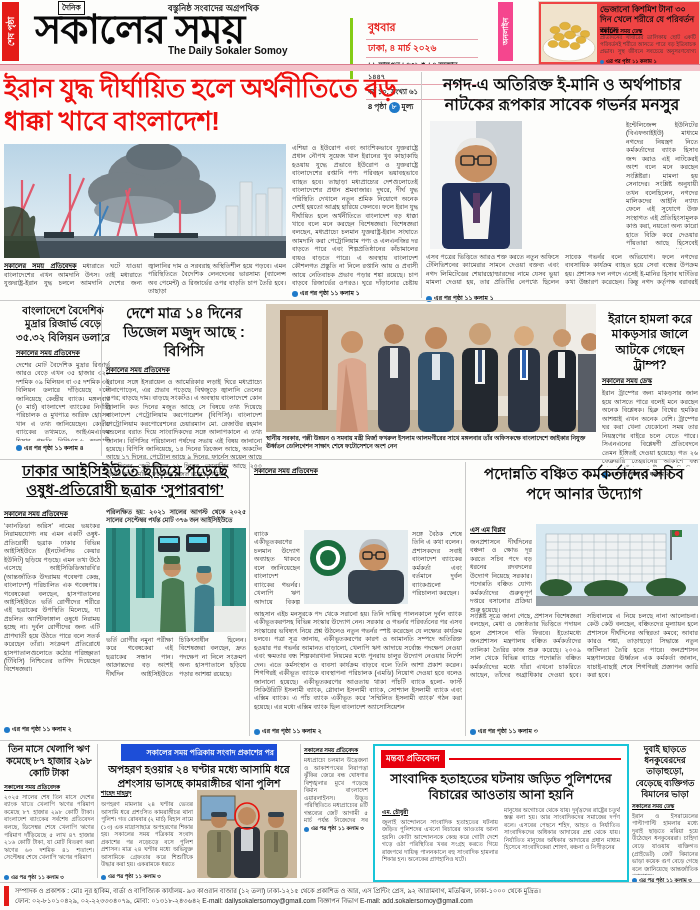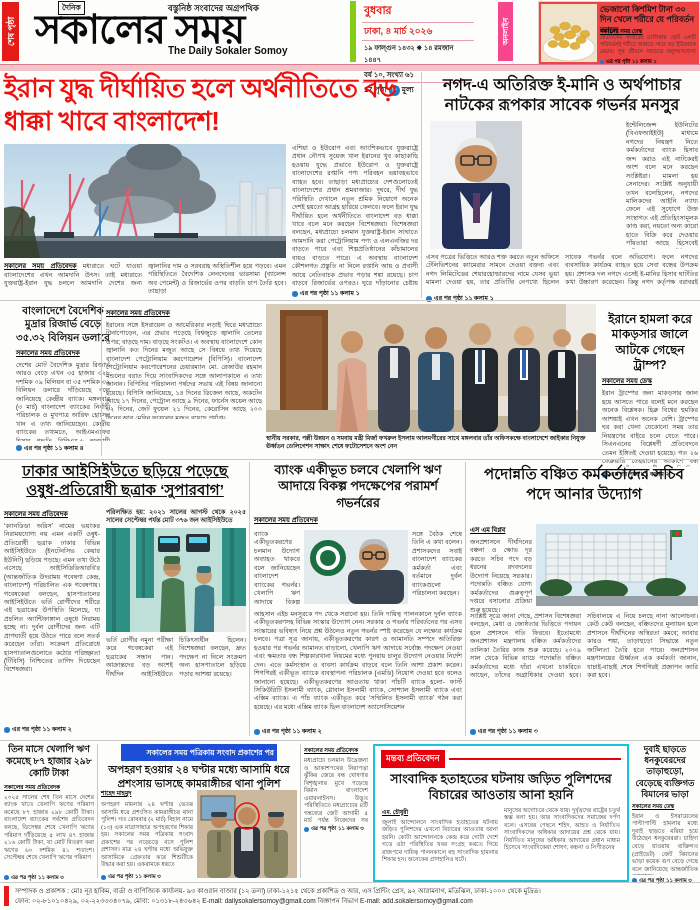--- a/index.html
+++ b/index.html
@@ -35,27 +35,27 @@
 
 <div class="page">
 
   <div class="abs" style="left:0;top:0;width:700px;height:64px;">
     <div class="abs m-strip" style="left:2px;top:2px;width:17px;height:59px;background:#e41b17;">শেষ পৃষ্ঠা</div>
     <div class="abs" style="left:58px;top:1px;border:1px solid #111;font-size:7.5px;font-weight:bold;padding:0 3px;">দৈনিক</div>
     <div class="abs" style="left:168px;top:2px;font-size:8.5px;font-weight:bold;color:#222;">বস্তুনিষ্ঠ সংবাদের অগ্রপথিক</div>
     <div class="abs" style="left:23px;top:8px;width:320px;font-size:40px;line-height:1.05;font-weight:900;color:#0a0a0a;letter-spacing:-1px;margin-left:12px;">সকালের সময়</div>
     <div class="abs" style="left:168px;top:45px;font-size:10px;font-weight:bold;color:#111;">The Daily Sokaler Somoy</div>
 
-    <div class="abs" style="left:350px;top:1px;width:112px;height:61px;border-left:6px solid #84cc16;padding-left:6px;">
+    <div class="abs" style="left:350px;top:18px;width:112px;height:61px;border-left:3px solid #84cc16;padding-left:13px;">
       <div class="inforow" style="border-top:none;color:#e41b17;font-weight:bold;font-size:11px;">বুধবার</div>
       <div class="inforow" style="color:#e41b17;font-weight:bold;font-size:9px;">ঢাকা, ৪ মার্চ ২০২৬</div>
       <div class="inforow" style="font-size:6.6px;font-weight:bold;color:#222;">১৯ ফাল্গুন ১৪৩২ ✸ ১৪ রমজান ১৪৪৭</div>
       <div class="inforow" style="font-size:7px;font-weight:bold;color:#222;">বর্ষ ১০, সংখ্যা ৬১</div>
       <div class="inforow" style="font-size:7.5px;font-weight:bold;">
-        <span>17 পৃষ্ঠা</span>
+        <span>8 পৃষ্ঠা</span>
         <span class="badge8">৮</span>
         <span>মূল্য</span>
       </div>
     </div>
 
     <div class="abs m-strip" style="left:498px;top:2px;width:15px;height:59px;background:#f5468e;font-size:7.5px;">অনলাইন</div>
 
     <div class="abs" style="left:538px;top:1px;width:160px;height:62px;border:1px solid #e0d6c8;background:#ef4444;overflow:hidden;">
       <span class="photo abs" style="left:2px;top:2px;width:56px;height:58px;">
         <svg width="56" height="58" viewBox="0 0 56 58">
@@ -179,20 +179,21 @@
     <div class="byline" style="margin-top:3px;">সকালের সময় প্রতিবেদক</div>
     <div class="b6 jt" style="height:80px;">দেশের মোট বৈদেশিক মুদ্রার রিজার্ভ আরও বেড়ে এখন ৩৫ হাজার ৩২৮ দশমিক ০৯ মিলিয়ন বা ৩৫ দশমিক ৩২ বিলিয়ন ডলারে দাঁড়িয়েছে বলে জানিয়েছে কেন্দ্রীয় ব্যাংক। মঙ্গলবার (৩ মার্চ) বাংলাদেশ ব্যাংকের নির্বাহী পরিচালক ও মুখপাত্র আরিফ হোসেন খান এ তথ্য জানিয়েছেন। কেন্দ্রীয় ব্যাংকের তথ্যমতে, আইএমএফের হিসাব পদ্ধতি বিপিএম-৬ অনুযায়ী রিজার্ভ এখন ৩০ বিলিয়ন ডলারের ওপরে রয়েছে।</div>
     <div class="cont">
       <span class="dot"></span>
       <span>এর পর পৃষ্ঠা ১১ কলাম ৪</span>
     </div>
   </div>
   <div class="vline" style="left:101px;top:304px;height:152px;"></div>
 
   <div class="abs" style="left:106px;top:304px;width:156px;height:152px;">
+    <div class="hl" style="font-size:14.5px;line-height:1.3;">দেশে মাত্র ১৪ দিনের ডিজেল মজুদ আছে : বিপিসি</div>
     <div class="byline" style="margin-top:3px;">সকালের সময় প্রতিবেদক</div>
     <div class="b6 jt" style="height:98px;">ইরানের সঙ্গে ইসরায়েল ও আমেরিকার লড়াই ঘিরে মধ্যপ্রাচ্যে টানাপোড়েন, এর প্রভাব পড়েছে বিশ্বজুড়ে জ্বালানি তেলের ওপর; বাড়ছে দাম। বাড়ছে সংকটও। এ অবস্থায় বাংলাদেশে কোন জ্বালানি কত দিনের মজুত আছে সে বিষয়ে তথ্য দিয়েছে বাংলাদেশ পেট্রোলিয়াম করপোরেশন (বিপিসি)। বাংলাদেশ পেট্রোলিয়াম করপোরেশনের চেয়ারম্যান মো. রেজাউর রহমান মন্ডলের বরাত দিয়ে সাংবাদিকদের সঙ্গে আলাপকালে এ তথ্য জানান। বিপিসির পরিচালনা পর্ষদের সভায় এই বিষয় জানানো হয়েছে। বিপিসি জানিয়েছে, ১৪ দিনের ডিজেল আছে, অকটেন আছে ১৭ দিনের, পেট্রোল আছে ৯ দিনের, ফার্নেস অয়েল আছে ৩২ দিনের, জেট ফুয়েল ২১ দিনের, কেরোসিন আছে ২০০ দিনের আর মেরিন ফুয়েলের মজুত রয়েছে পর্যাপ্ত।</div>
   </div>
 
   <span class="photo abs" style="left:266px;top:304px;width:330px;height:128px;">
     <svg width="330" height="128" viewBox="0 0 330 128">
       <rect width="330" height="128" fill="#d8ccba"></rect>
       <rect x="14" y="6" width="48" height="110" fill="#7c4c28"></rect>
         <rect x="20" y="12" width="36" height="98" fill="#8f5a31"></rect>
       <rect x="300" y="0" width="30" height="128" fill="#efece6"></rect>
@@ -279,21 +280,20 @@
           <path d="M88 104 L89 60 Q98 53 108 60 L109 104 Z" fill="#3f7f8c"></path>
           <rect x="91" y="38" width="14" height="7" rx="3" fill="#35707c"></rect>
         <rect x="108" y="78" width="32" height="26" fill="#e9ebe8"></rect>
       </svg>
     </span>
     <div class="abs b6 jt" style="left:102px;top:174px;width:140px;height:98px;column-count:2;column-gap:6px;">ভর্তি রোগীর নমুনা পরীক্ষা করে গবেষকেরা এই ছত্রাকের সন্ধান পান। আক্রান্তদের বড় অংশই দীর্ঘদিন আইসিইউতে চিকিৎসাধীন ছিলেন। বিশেষজ্ঞরা বলছেন, দ্রুত পদক্ষেপ না নিলে সংক্রমণ অন্য হাসপাতালে ছড়িয়ে পড়ার আশঙ্কা রয়েছে।</div>
   </div>
   <div class="vline" style="left:249px;top:462px;height:274px;"></div>
 
   <div class="abs" style="left:254px;top:462px;width:208px;height:274px;">
-    <div class="hl" style="font-size:12.5px;line-height:1.3;width:180px;margin:0 auto;">ব্যাংক একীভূত চলবে খেলাপি ঋণ আদায়ে বিকল্প পদক্ষেপের পরামর্শ গভর্নরের</div>
     <div class="byline" style="margin-top:3px;">সকালের সময় প্রতিবেদক</div>
     <div class="abs b6 jt" style="left:0;top:68px;width:46px;height:76px;">ব্যাংক একীভূতকরণের চলমান উদ্যোগ অব্যাহত থাকবে বলে জানিয়েছেন বাংলাদেশ ব্যাংকের গভর্নর। খেলাপি ঋণ আদায়ে বিকল্প কৌশল খুঁজতে কেন্দ্রীয় ব্যাংকের পরামর্শ।</div>
     <span class="photo abs" style="left:50px;top:68px;width:104px;height:74px;">
       <svg width="104" height="74" viewBox="0 0 104 74">
         <rect width="104" height="74" fill="#e3ebee"></rect>
         <circle cx="24" cy="28" r="18" fill="#1b6e3f"></circle>
           <circle cx="24" cy="28" r="12" fill="#ffffff"></circle>
           <circle cx="24" cy="28" r="8" fill="#1b6e3f"></circle>
         <rect x="44" y="40" width="56" height="34" rx="8" fill="#37424e"></rect>
         <circle cx="70" cy="26" r="15" fill="#c79063"></circle>

